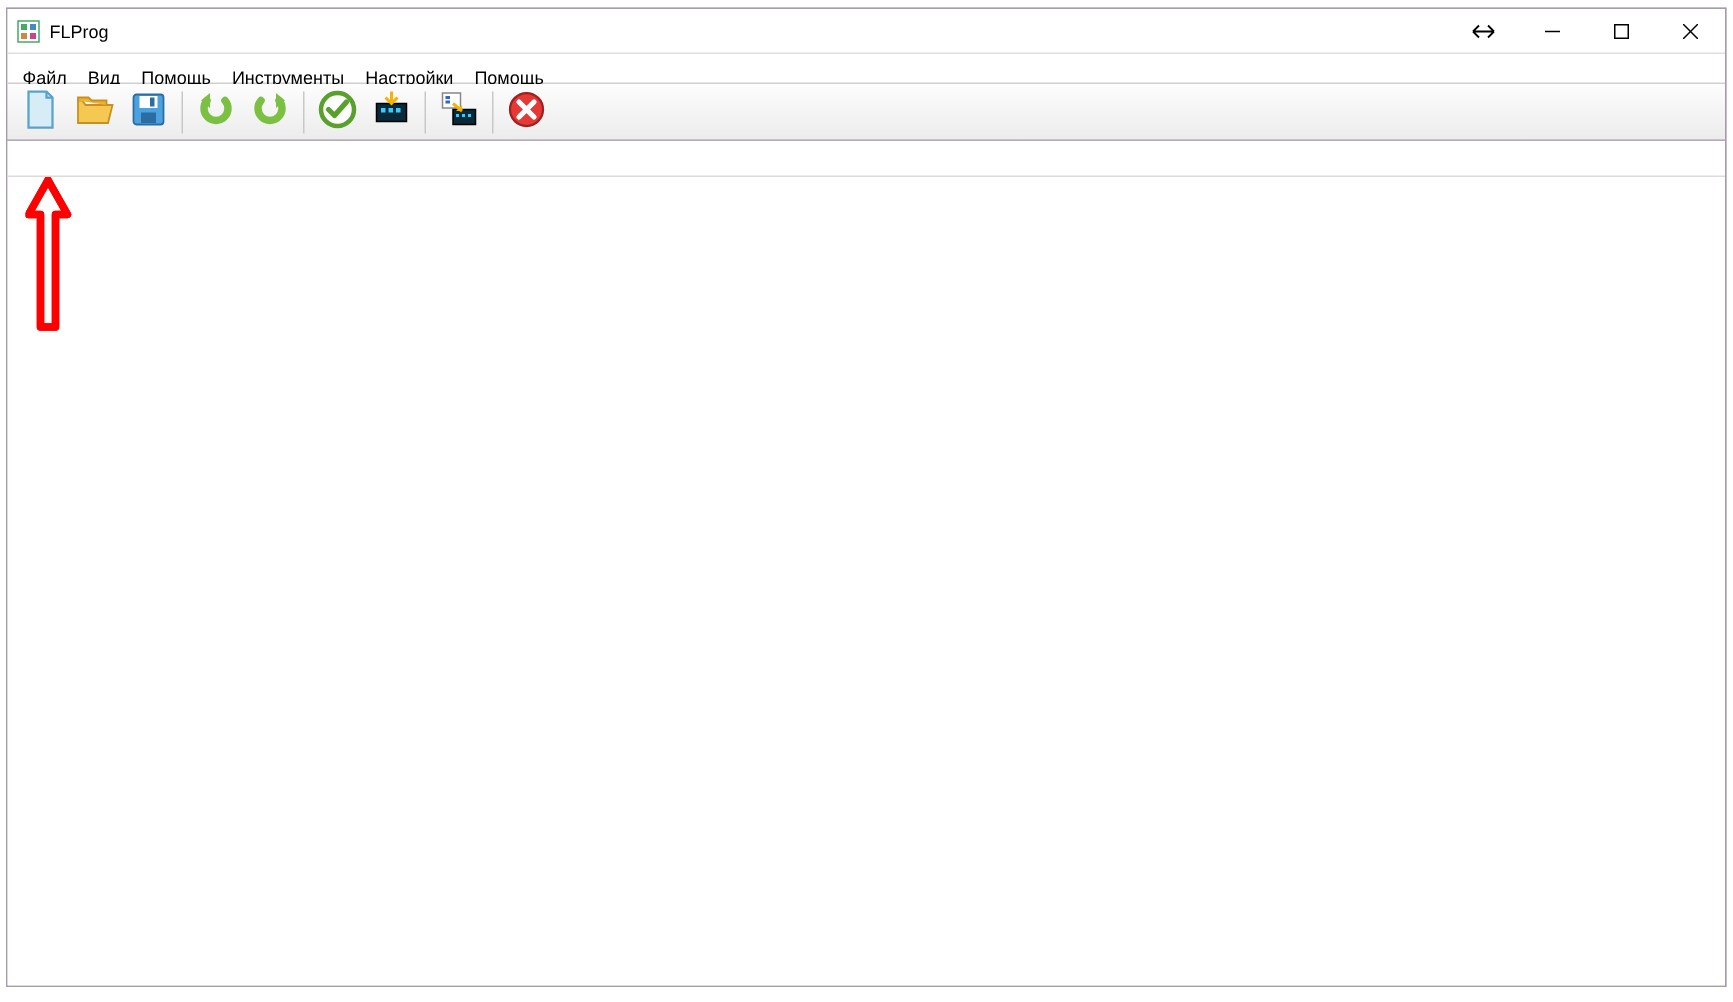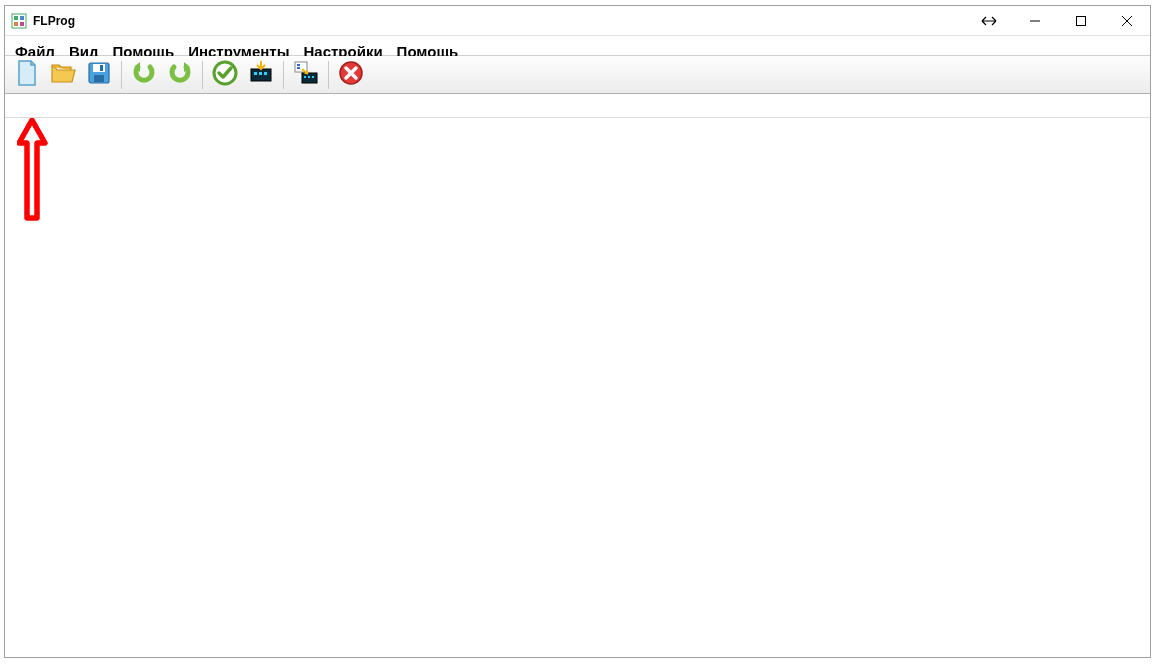--- a/index.html
+++ b/index.html
@@ -1,25 +1,25 @@
 <!DOCTYPE html>
 <html><head>
   <meta charset="utf-8">
   <style>
     * { margin: 0; padding: 0; box-sizing: border-box; }
     body { font-family: "Segoe UI", Tahoma, sans-serif; font-size: 12px; background: #fff; width: 1155px; height: 668px; position: relative; }
-    .window { position: absolute; left: 4px; top: 5px; width: 1147px; height: 653px; border: 1px solid #a0a0a0; background: #f0abfc; display: flex; flex-direction: column; font-weight: bold; }
+    .window { position: absolute; left: 4px; top: 5px; width: 1147px; height: 653px; border: 1px solid #a0a0a0; background: #f0abfc; display: flex; flex-direction: column; }
     .titlebar { height: 30px; background: #fff; display: flex; align-items: center; padding-left: 6px; border-bottom: 1px solid #e0e0e0; }
     .titlebar .app-icon { width: 16px; height: 16px; margin-right: 6px; }
     .titlebar .title { font-size: 12px; color: #000; }
     .titlebar .spacer { flex: 1; }
     .win-controls { display: flex; align-items: center; height: 100%; }
     .win-btn { width: 46px; height: 30px; display: flex; align-items: center; justify-content: center; cursor: default; }
     .menubar { height: 20px; background: #fff; display: flex; align-items: center; padding: 0 4px; gap: 2px; border-bottom: 1px solid #d0d0d0; }
-    .menu-item { padding: 2px 6px; font-size: 15px; cursor: default; margin-top: 12px; }
+    .menu-item { padding: 2px 6px; font-size: 12px; cursor: default; margin-top: 12px; }
     .toolbar { height: 38px; background: linear-gradient(#fdfdfd, #ececec); border-bottom: 1px solid #b0b0b0; display: flex; align-items: center; padding: 0 4px; }
     .tb-btn { width: 36px; height: 32px; display: flex; align-items: center; justify-content: center; cursor: default; border-radius: 2px; }
     .tb-sep { width: 1px; height: 28px; background: #c8c8c8; margin: 0 4px; }
     .secondary-bar { height: 24px; border-bottom: 1px solid #dcdcdc; background: #fff; }
     .content { flex: 1; background: #fff; position: relative; }
     .annotation-arrow { position: absolute; left: 12px; top: 0px; pointer-events: none; }
     .resize-icon { width: 46px; height: 30px; display: flex; align-items: center; justify-content: center; }
   </style>
 </head>
 <body>

